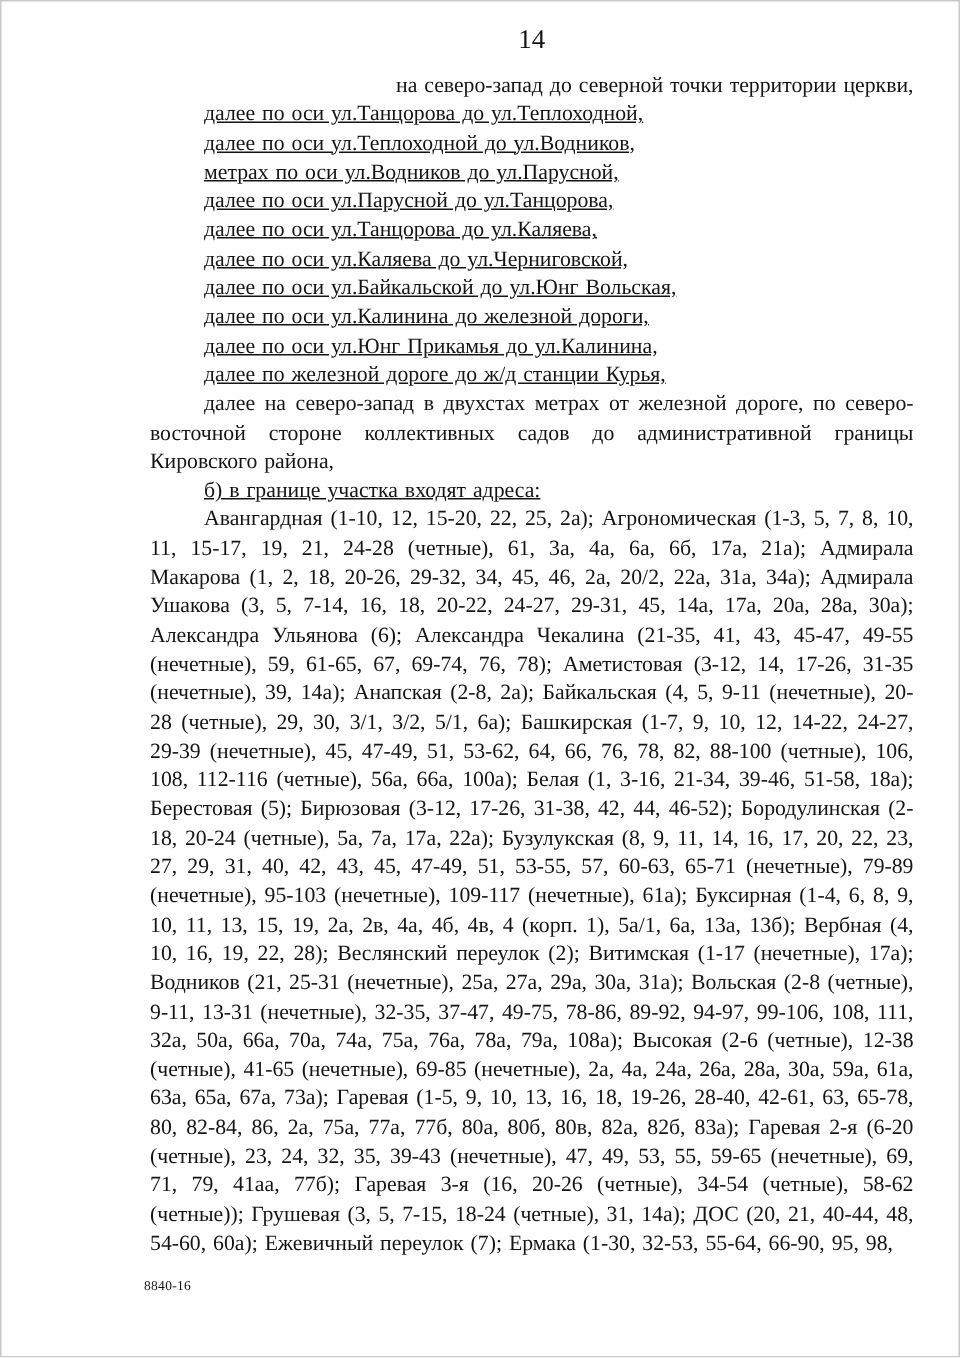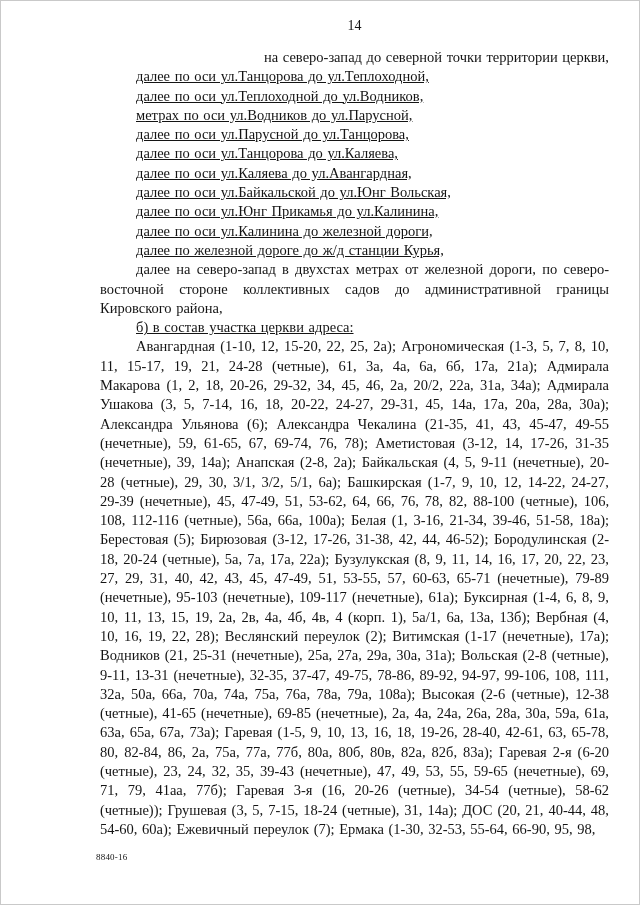--- a/index.html
+++ b/index.html
@@ -17,21 +17,21 @@
     overflow: hidden;
     font-family: "Liberation Serif", "DejaVu Serif", serif;
     color: #141414;
   }
   .page-number {
     position: absolute;
     top: 16px;
     left: 99px;
     width: 509px;
     text-align: center;
-    font-size: 14px;
+    font-size: 18px;
     line-height: 18px;
   }
   .doc-body {
     position: absolute;
     top: 47px;
     left: 99px;
     width: 509px;
     font-size: 14.5px;
     line-height: 19.3px;
   }
@@ -67,24 +67,24 @@
 <div class="page">
   <div class="page-number">14</div>
 
   <div class="doc-body">
       <p class="para plain">на северо-запад до северной точки территории церкви,</p>
       <p class="para indent">далее по оси ул.Танцорова до ул.Теплоходной,</p>
       <p class="para indent">далее по оси ул.Теплоходной до ул.Водников,</p>
       <p class="para indent">метрах по оси ул.Водников до ул.Парусной,</p>
       <p class="para indent">далее по оси ул.Парусной до ул.Танцорова,</p>
       <p class="para indent">далее по оси ул.Танцорова до ул.Каляева,</p>
-      <p class="para indent">далее по оси ул.Каляева до ул.Авангардная,</p>
+      <p class="para indent">далее по оси ул.Каляева до ул.Черниговской,</p>
       <p class="para indent">далее по оси ул.Байкальской до ул.Юнг Вольская,</p>
+      <p class="para indent">далее по оси ул.Калинина до железной дороги,</p>
       <p class="para indent">далее по оси ул.Юнг Прикамья до ул.Калинина,</p>
-      <p class="para indent">далее по оси ул.Калинина до железной дороги,</p>
       <p class="para indent">далее по железной дороге до ж/д станции Курья,</p>
-      <p class="para justify-indent">далее на северо-запад в двухстах метрах от железной дороги, по северо-восточной стороне коллективных садов до административной границы Кировского района,</p>
-      <p class="para indent">б) в состав участка церкви адреса:</p>
+      <p class="para justify-indent">далее на северо-запад в двухстах метрах от железной дороге, по северо-восточной стороне коллективных садов до административной границы Кировского района,</p>
+      <p class="para indent">б) в границе участка входят адреса:</p>
       <p class="para justify-indent">Авангардная (1-10, 12, 15-20, 22, 25, 2а); Агрономическая (1-3, 5, 7, 8, 10, 11, 15-17, 19, 21, 24-28 (четные), 61, 3а, 4а, 6а, 6б, 17а, 21а); Адмирала Макарова (1, 2, 18, 20-26, 29-32, 34, 45, 46, 2а, 20/2, 22а, 31а, 34а); Адмирала Ушакова (3, 5, 7-14, 16, 18, 20-22, 24-27, 29-31, 45, 14а, 17а, 20а, 28а, 30а); Александра Ульянова (6); Александра Чекалина (21-35, 41, 43, 45-47, 49-55 (нечетные), 59, 61-65, 67, 69-74, 76, 78); Аметистовая (3-12, 14, 17-26, 31-35 (нечетные), 39, 14а); Анапская (2-8, 2а); Байкальская (4, 5, 9-11 (нечетные), 20-28 (четные), 29, 30, 3/1, 3/2, 5/1, 6а); Башкирская (1-7, 9, 10, 12, 14-22, 24-27, 29-39 (нечетные), 45, 47-49, 51, 53-62, 64, 66, 76, 78, 82, 88-100 (четные), 106, 108, 112-116 (четные), 56а, 66а, 100а); Белая (1, 3-16, 21-34, 39-46, 51-58, 18а); Берестовая (5); Бирюзовая (3-12, 17-26, 31-38, 42, 44, 46-52); Бородулинская (2-18, 20-24 (четные), 5а, 7а, 17а, 22а); Бузулукская (8, 9, 11, 14, 16, 17, 20, 22, 23, 27, 29, 31, 40, 42, 43, 45, 47-49, 51, 53-55, 57, 60-63, 65-71 (нечетные), 79-89 (нечетные), 95-103 (нечетные), 109-117 (нечетные), 61а); Буксирная (1-4, 6, 8, 9, 10, 11, 13, 15, 19, 2а, 2в, 4а, 4б, 4в, 4 (корп. 1), 5а/1, 6а, 13а, 13б); Вербная (4, 10, 16, 19, 22, 28); Веслянский переулок (2); Витимская (1-17 (нечетные), 17а); Водников (21, 25-31 (нечетные), 25а, 27а, 29а, 30а, 31а); Вольская (2-8 (четные), 9-11, 13-31 (нечетные), 32-35, 37-47, 49-75, 78-86, 89-92, 94-97, 99-106, 108, 111, 32а, 50а, 66а, 70а, 74а, 75а, 76а, 78а, 79а, 108а); Высокая (2-6 (четные), 12-38 (четные), 41-65 (нечетные), 69-85 (нечетные), 2а, 4а, 24а, 26а, 28а, 30а, 59а, 61а, 63а, 65а, 67а, 73а); Гаревая (1-5, 9, 10, 13, 16, 18, 19-26, 28-40, 42-61, 63, 65-78, 80, 82-84, 86, 2а, 75а, 77а, 77б, 80а, 80б, 80в, 82а, 82б, 83а); Гаревая 2-я (6-20 (четные), 23, 24, 32, 35, 39-43 (нечетные), 47, 49, 53, 55, 59-65 (нечетные), 69, 71, 79, 41аа, 77б); Гаревая 3-я (16, 20-26 (четные), 34-54 (четные), 58-62 (четные)); Грушевая (3, 5, 7-15, 18-24 (четные), 31, 14а); ДОС (20, 21, 40-44, 48, 54-60, 60а); Ежевичный переулок (7); Ермака (1-30, 32-53, 55-64, 66-90, 95, 98,</p>
     </div>
 
   <div class="footer-note">8840-16</div>
 </div>
 
 </body></html>

